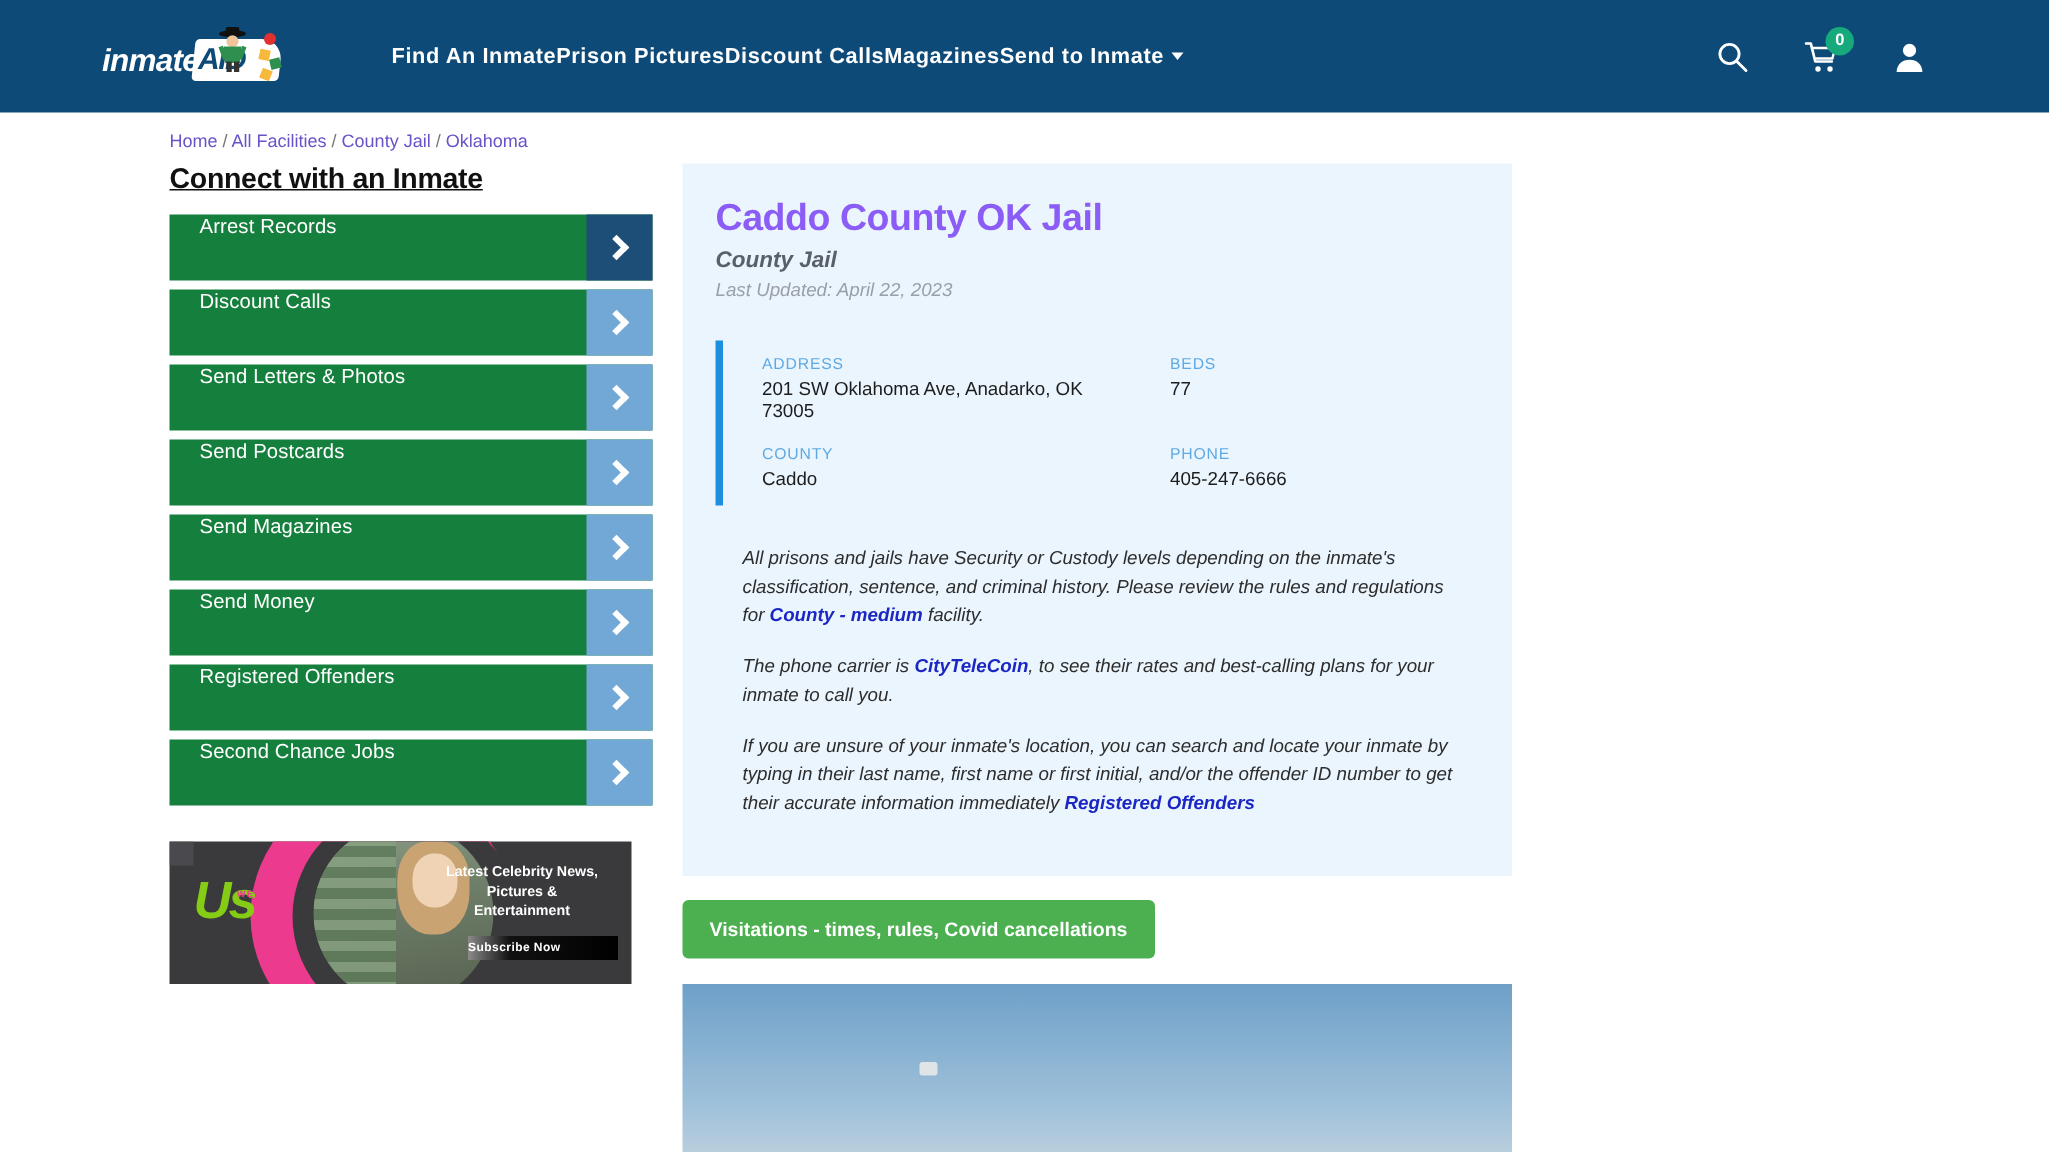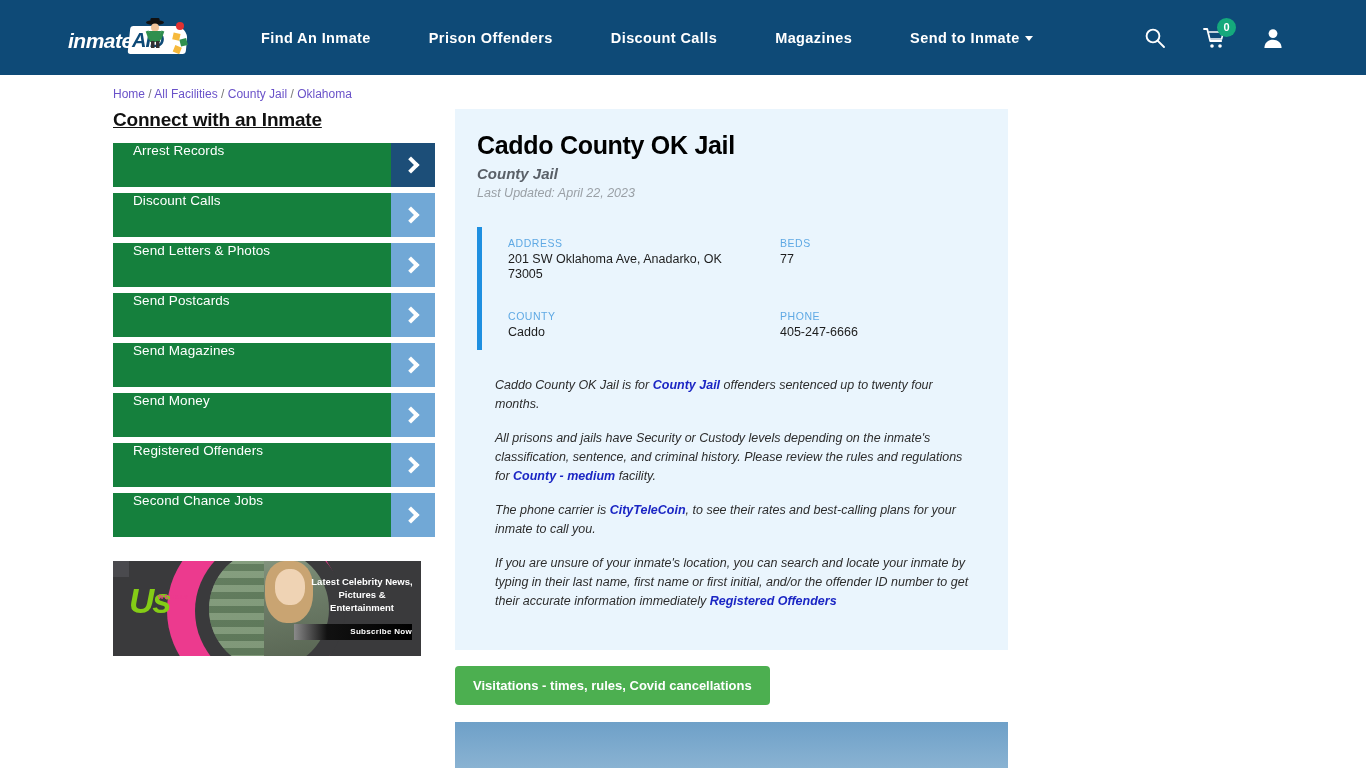--- a/index.html
+++ b/index.html
@@ -65,21 +65,20 @@
     width: 26px;
     height: 30px;
     z-index: 4;
   }
   .logo-dots { position: absolute; left: 103px; top: 6px; width: 18px; height: 34px; z-index: 4;}
 
   .nav {
     display: flex;
     align-items: flex-start;
     margin-left: 73px;
-    gap: 58px;
   }
   .nav-item {
     color: #ffffff;
     font-size: 14.5px;
     font-weight: bold;
     letter-spacing: 0.4px;
     white-space: nowrap;
     cursor: pointer;
   }
   .caret {
@@ -215,48 +214,48 @@
     background:#c9a472; border-radius: 40% 40% 45% 45%;}
   .ad-photo .face { position:absolute; left:66px; top:20px; width:30px; height:36px;
     background:#efd3b4; border-radius:46%;}
   .ad-us {
     position: absolute; left: 16px; top: 20px;
     font-size: 35px; font-weight: bold; color: #84cc16;
     font-style: italic; letter-spacing: -2px;
   }
   .ad-us-sub { position:absolute; left: 45px; top: 33px; font-size: 6px; color:#ec3a8e; letter-spacing: 1px; font-weight:bold;}
   .ad-txt {
-    position: absolute; right: 6px; top: 14px;
+    position: absolute; right: 20px; top: 14px;
     width: 106px;
     color: #ffffff;
     font-size: 9.5px;
     font-weight: bold;
     line-height: 13px;
     text-align: center;
   }
   .ad-cta {
     position: absolute; right: 9px; bottom: 16px;
-    width: 118px; height: 16px;
+    width: 100px; height: 16px;
     background: linear-gradient(90deg,#8a8a8a 0%, #111111 28%, #000000 100%);
     color: #ffffff;
     font-size: 8px;
     font-weight: bold;
     line-height: 16px;
-    text-align: right;
+    text-align: left;
     letter-spacing: .3px;
   }
 
   
   .panel {
     background: #eaf5fd;
     padding: 22px 24px 24px 22px;
     position: relative;
   }
   .fac-title {
-    color: #000000;
+    color: #8b5cf6;
     font-size: 25px;
     font-weight: bold;
     letter-spacing: -0.3px;
   }
   .fac-sub {
     color: #5a6068;
     font-size: 15px;
     font-weight: bold;
     font-style: italic;
     margin-top: 5px;
@@ -267,21 +266,21 @@
     font-style: italic;
     margin-top: 4px;
   }
 
   .info-block {
     margin-top: 27px;
     border-left: 5px solid #1e8fe0;
     padding: 10px 0 10px 26px;
     display: grid;
     grid-template-columns: 272px 1fr;
-    row-gap: 28px;
+    row-gap: 15px;
   }
   .info-k {
     color: #5fa9e4;
     font-size: 10.5px;
     letter-spacing: 0.55px;
     padding-bottom: 3px;
   }
   .info-v {
     color: #1d1d1d;
     font-size: 12.5px;
@@ -356,21 +355,21 @@
       <rect x="9" y="17" width="7" height="7" fill="#2f8f4e" transform="rotate(-14 12 20)"></rect>
       <rect x="3" y="24" width="7" height="7" fill="#f6b93b" transform="rotate(22 6 27)"></rect>
     </svg>
   </div>
 
   <div class="nav">
     <span class="nav-item">
       <span>Find An Inmate</span>
     </span>
     <span class="nav-item">
-      <span>Prison Offenders</span>
+      <span>Prison Pictures</span>
     </span>
     <span class="nav-item">
       <span>Discount Calls</span>
     </span>
     <span class="nav-item">
       <span>Magazines</span>
     </span>
     <span class="nav-item">
       <span>Send to Inmate</span><i class="caret"></i>
     </span>
@@ -497,21 +496,20 @@
             <div class="info-k">COUNTY</div>
             <div class="info-v">Caddo</div>
           </div>
           <div>
             <div class="info-k">PHONE</div>
             <div class="info-v">405-247-6666</div>
           </div>
         </div>
 
         <div class="desc">
-          <p><span>Caddo County OK Jail is for </span><a>County Jail</a><span> offenders sentenced up to twenty four months.</span></p>
           <p><span>All prisons and jails have Security or Custody levels depending on the inmate's classification, sentence, and criminal history. Please review the rules and regulations for </span><a>County - medium</a><span> facility.</span></p>
           <p><span>The phone carrier is </span><a>CityTeleCoin</a><span>, to see their rates and best-calling plans for your inmate to call you.</span></p>
           <p><span>If you are unsure of your inmate's location, you can search and locate your inmate by typing in their last name, first name or first initial, and/or the offender ID number to get their accurate information immediately </span><a>Registered Offenders</a></p>
         </div>
       </div>
 
       <div class="cta-row">
         <button class="cta">Visitations - times, rules, Covid cancellations</button>
       </div>
 

